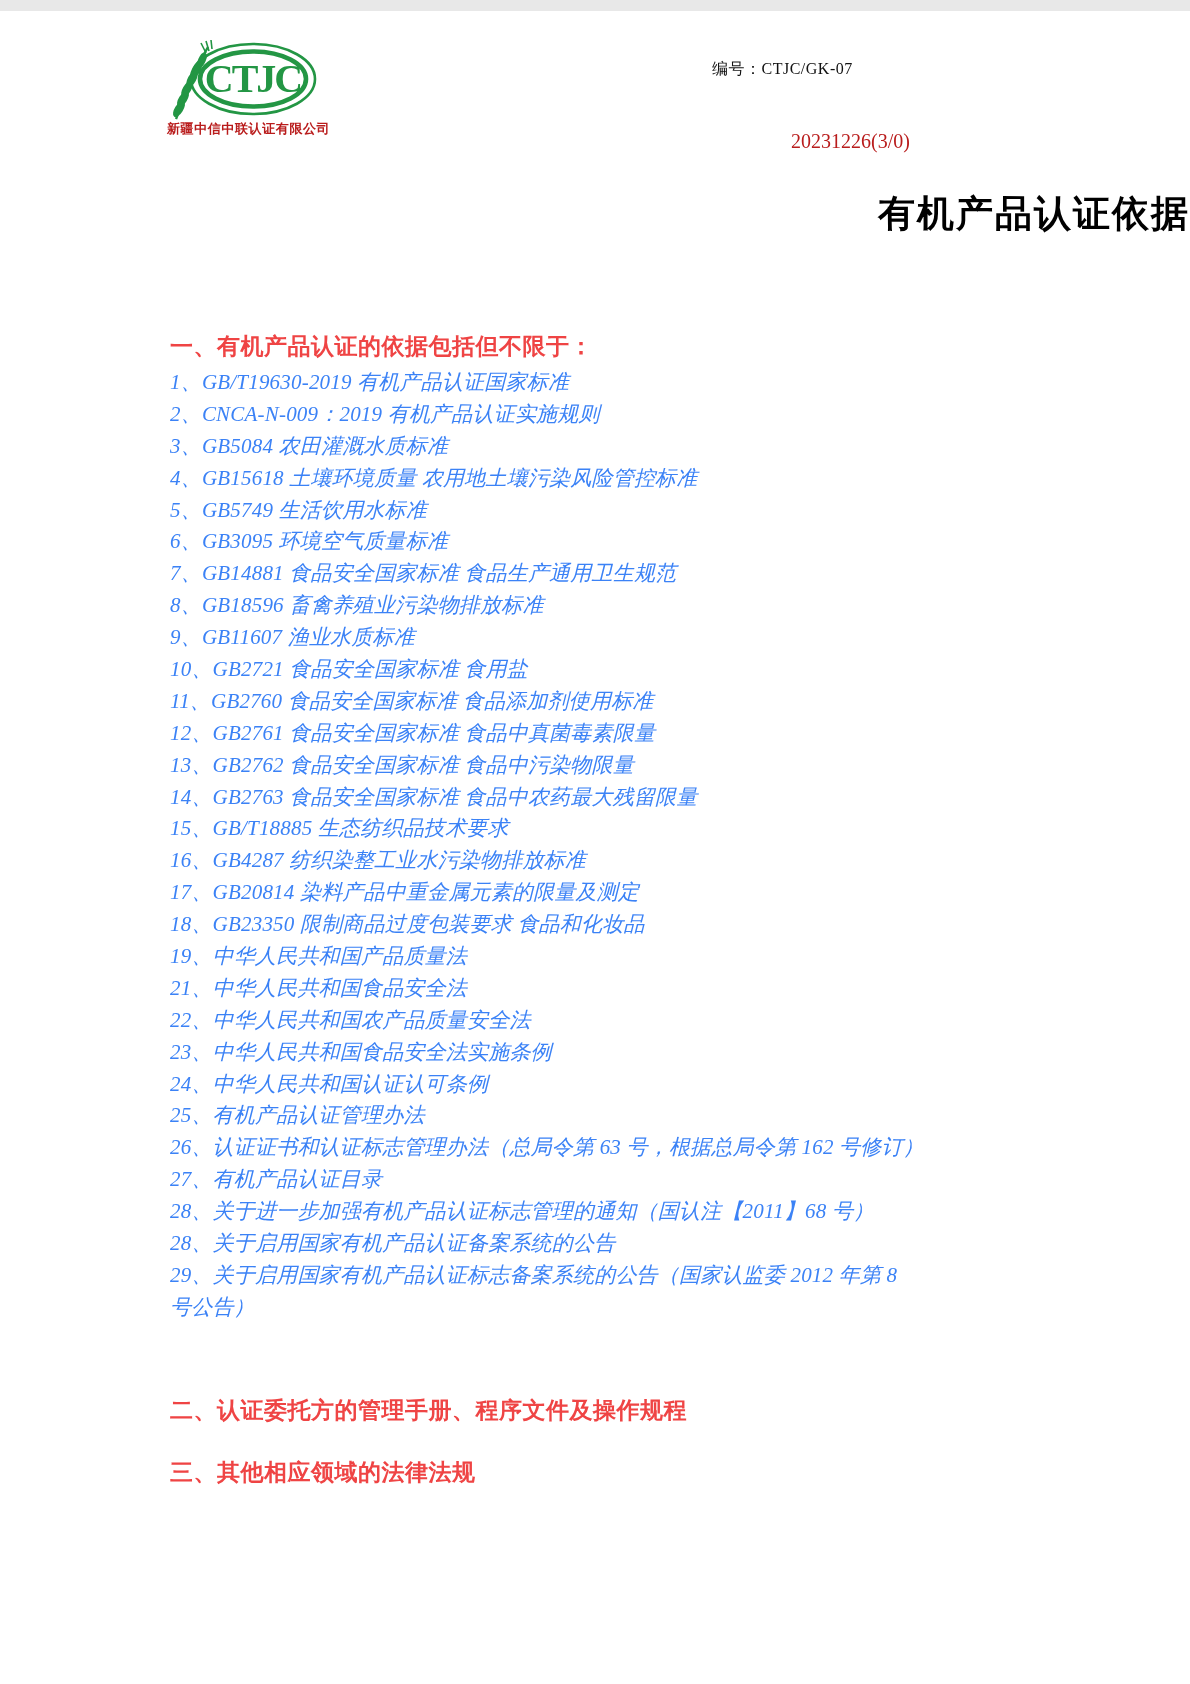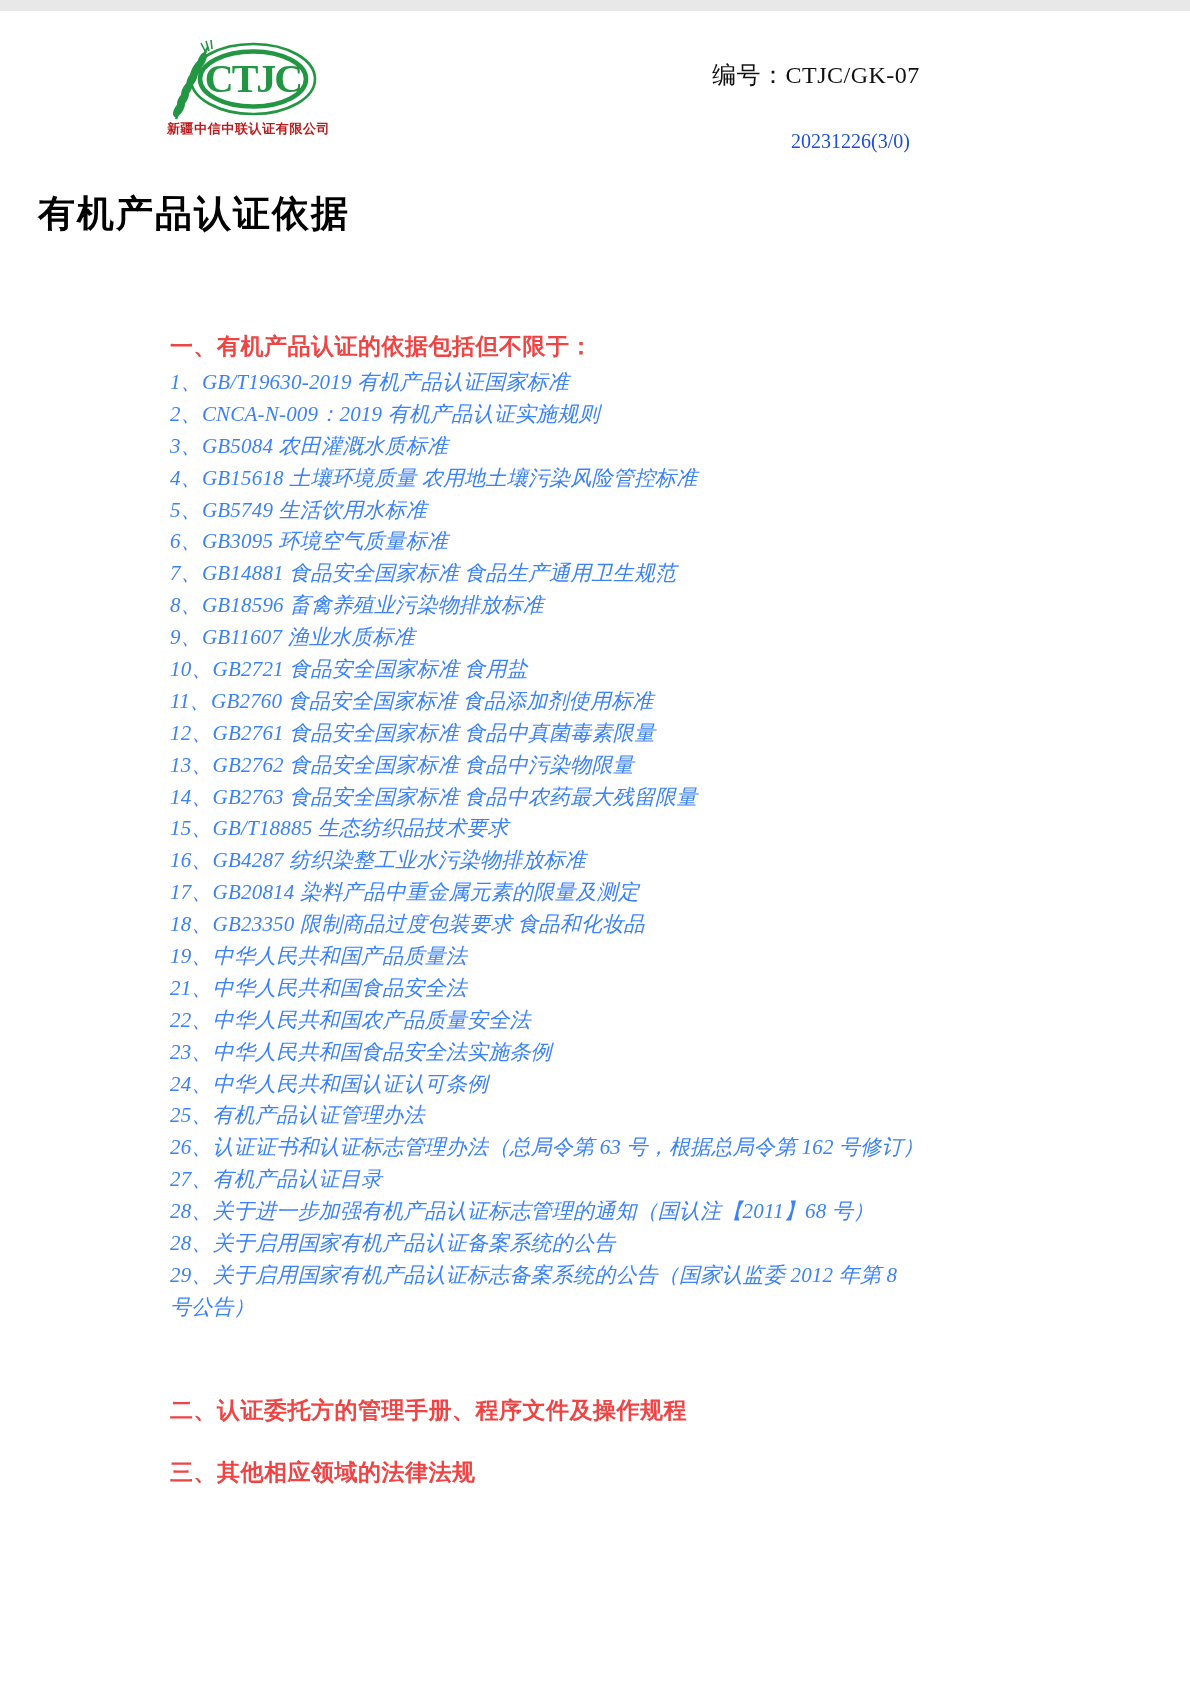--- a/index.html
+++ b/index.html
@@ -16,31 +16,31 @@
   .logo-block{position:absolute;left:160px;top:28px;width:200px;}
   .logo-svg{display:block;}
   .company-name{
     position:absolute;left:167px;top:109px;
     font-family:"Liberation Sans","DejaVu Sans",sans-serif;
     font-weight:700;font-size:13px;letter-spacing:0.6px;
     color:#b91c1c;white-space:nowrap;
   }
   .doc-number{
     position:absolute;left:712px;top:48px;width:420px;
-    font-size:24px;letter-spacing:0.5px;white-space:nowrap;color:#111;
+    font-size:16px;letter-spacing:0.5px;white-space:nowrap;color:#111;
   }
   .revision-code{
     position:absolute;left:791px;top:119px;
-    font-size:20px;white-space:nowrap;color:#1d4ed8;
+    font-size:20px;white-space:nowrap;color:#b91c1c;
   }
   
   .doc-title{
     position:absolute;left:0;top:183px;width:1190px;
     padding-left:38px;box-sizing:border-box;
-    text-align:left;
+    text-align:right;
     font-family:"Liberation Sans","DejaVu Sans",sans-serif;
     font-weight:700;font-size:37px;line-height:40px;letter-spacing:2px;
     color:#000;
   }
   
   .section-heading{
     position:absolute;left:170px;width:900px;
     font-family:"Liberation Sans","DejaVu Sans",sans-serif;
     font-weight:700;font-size:23px;line-height:27px;letter-spacing:0.5px;
     color:#ef4444;white-space:nowrap;

